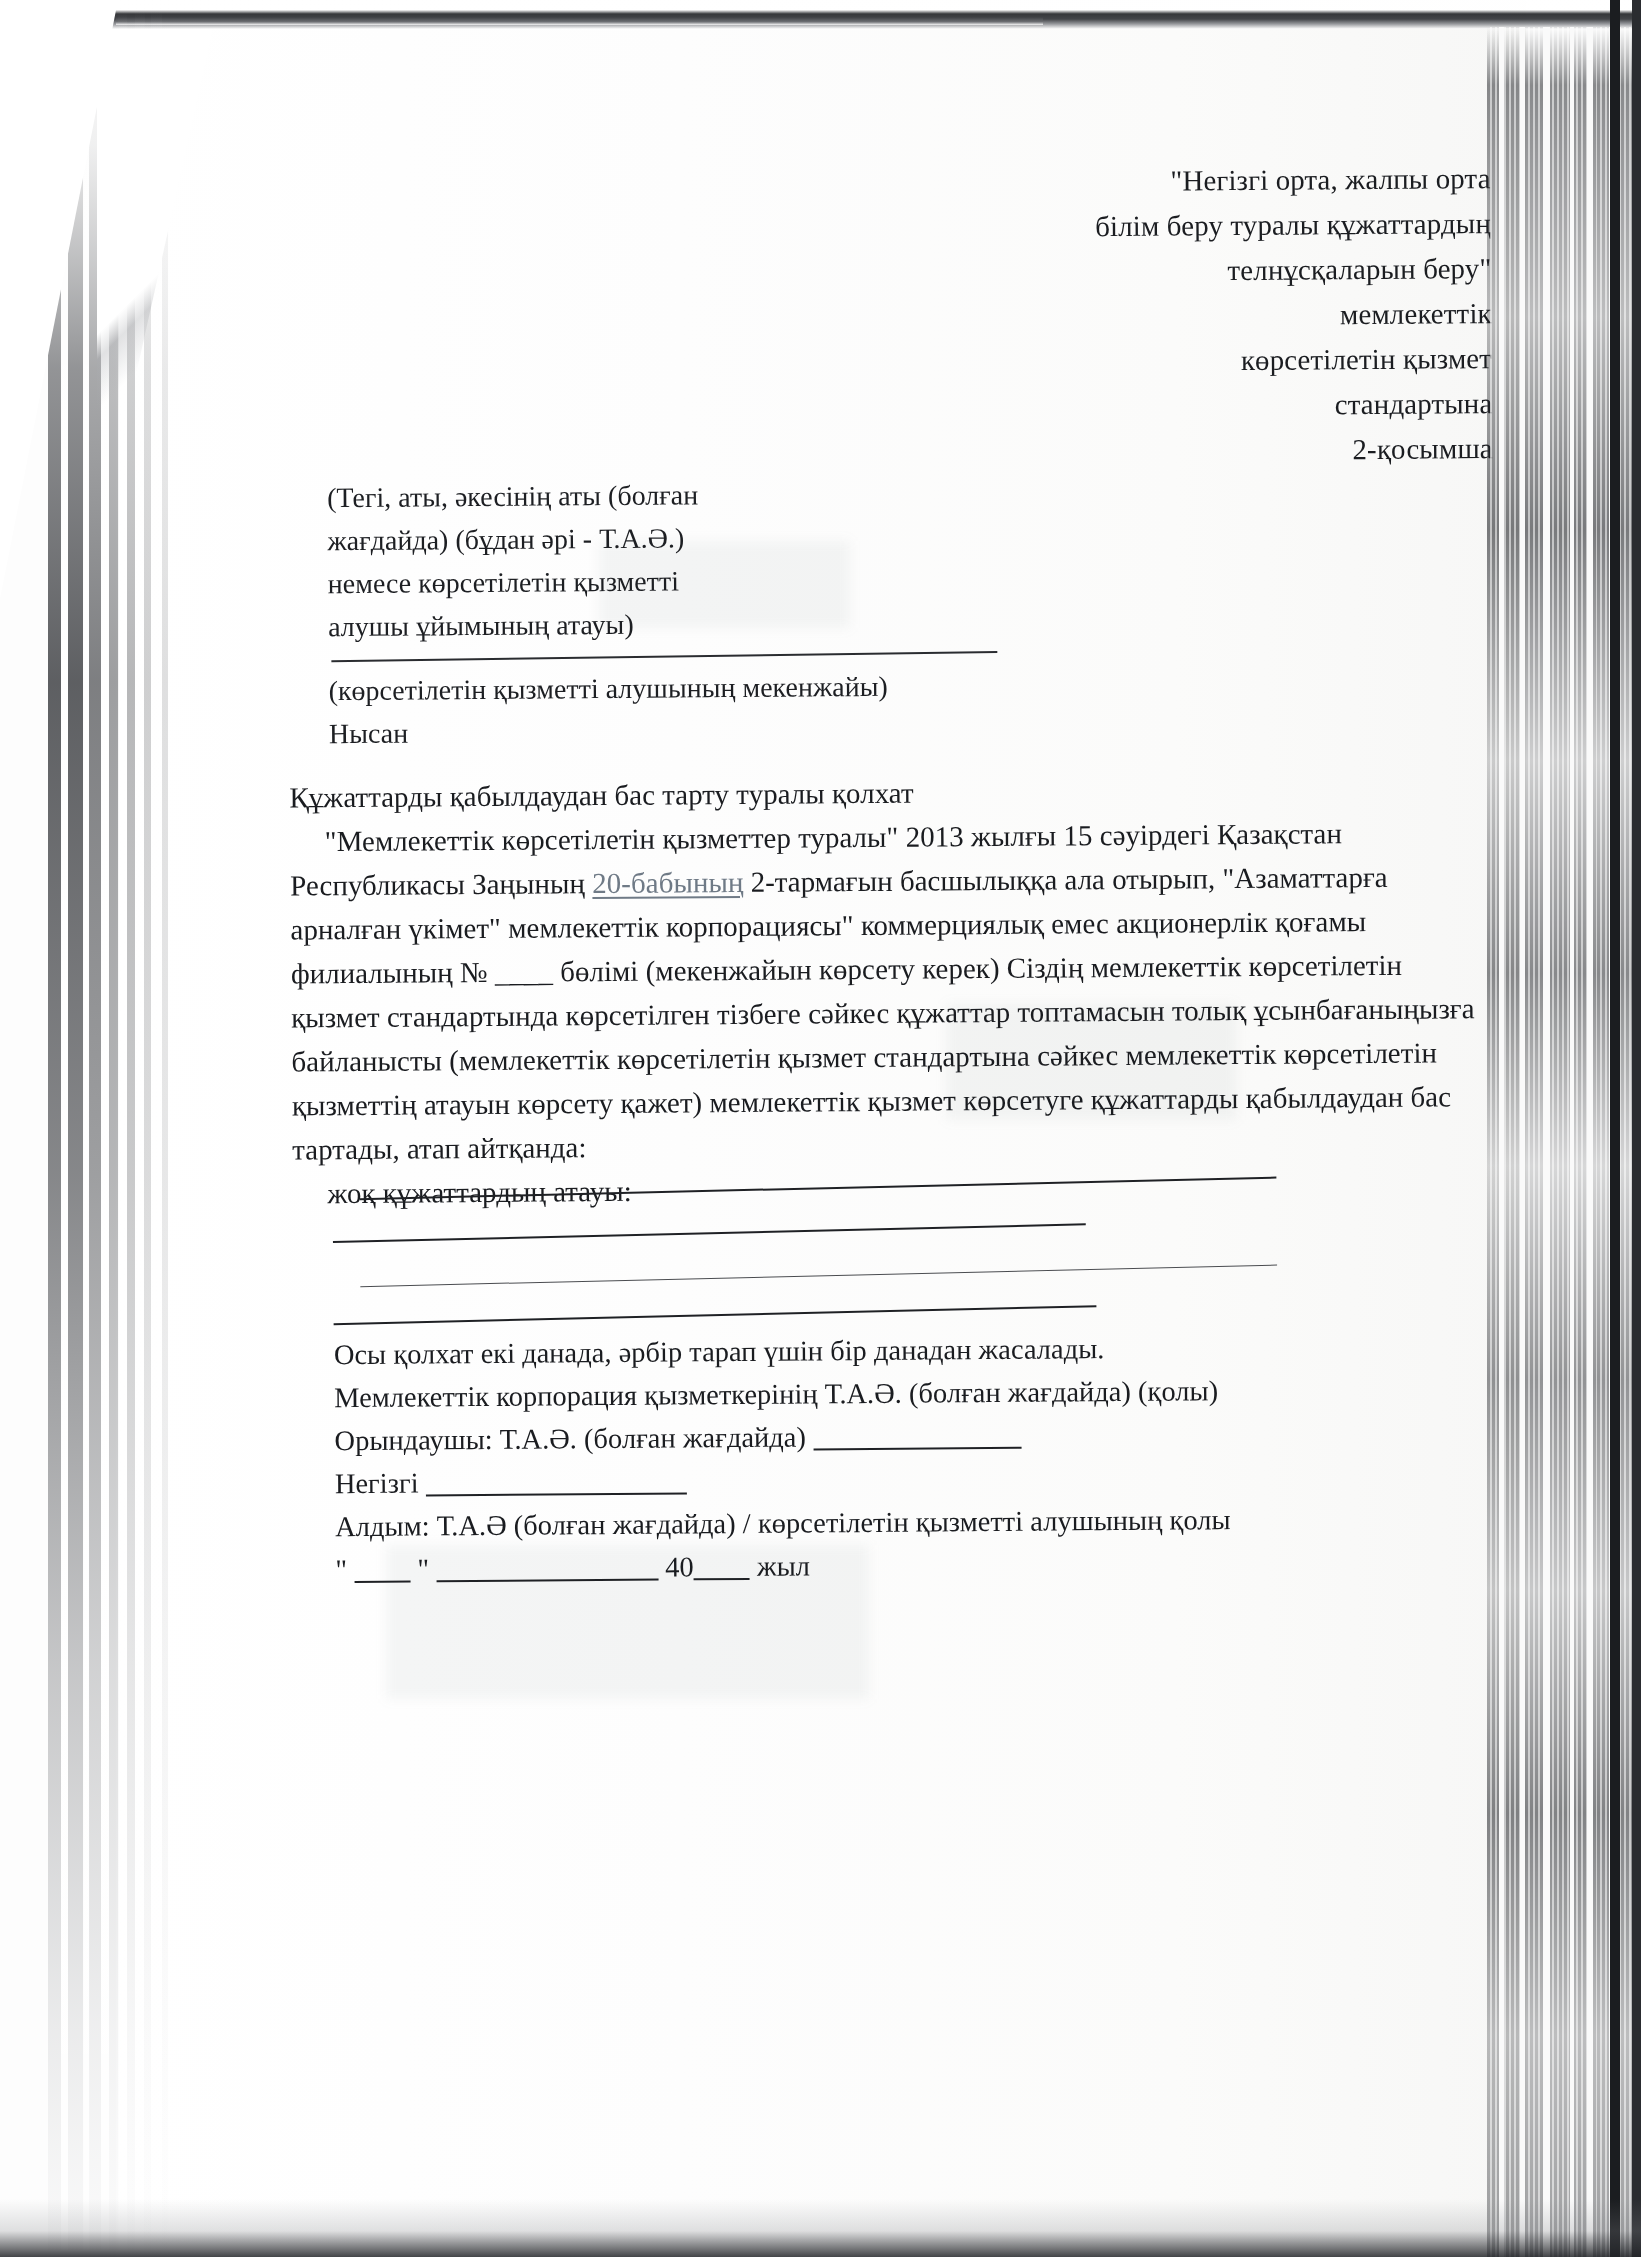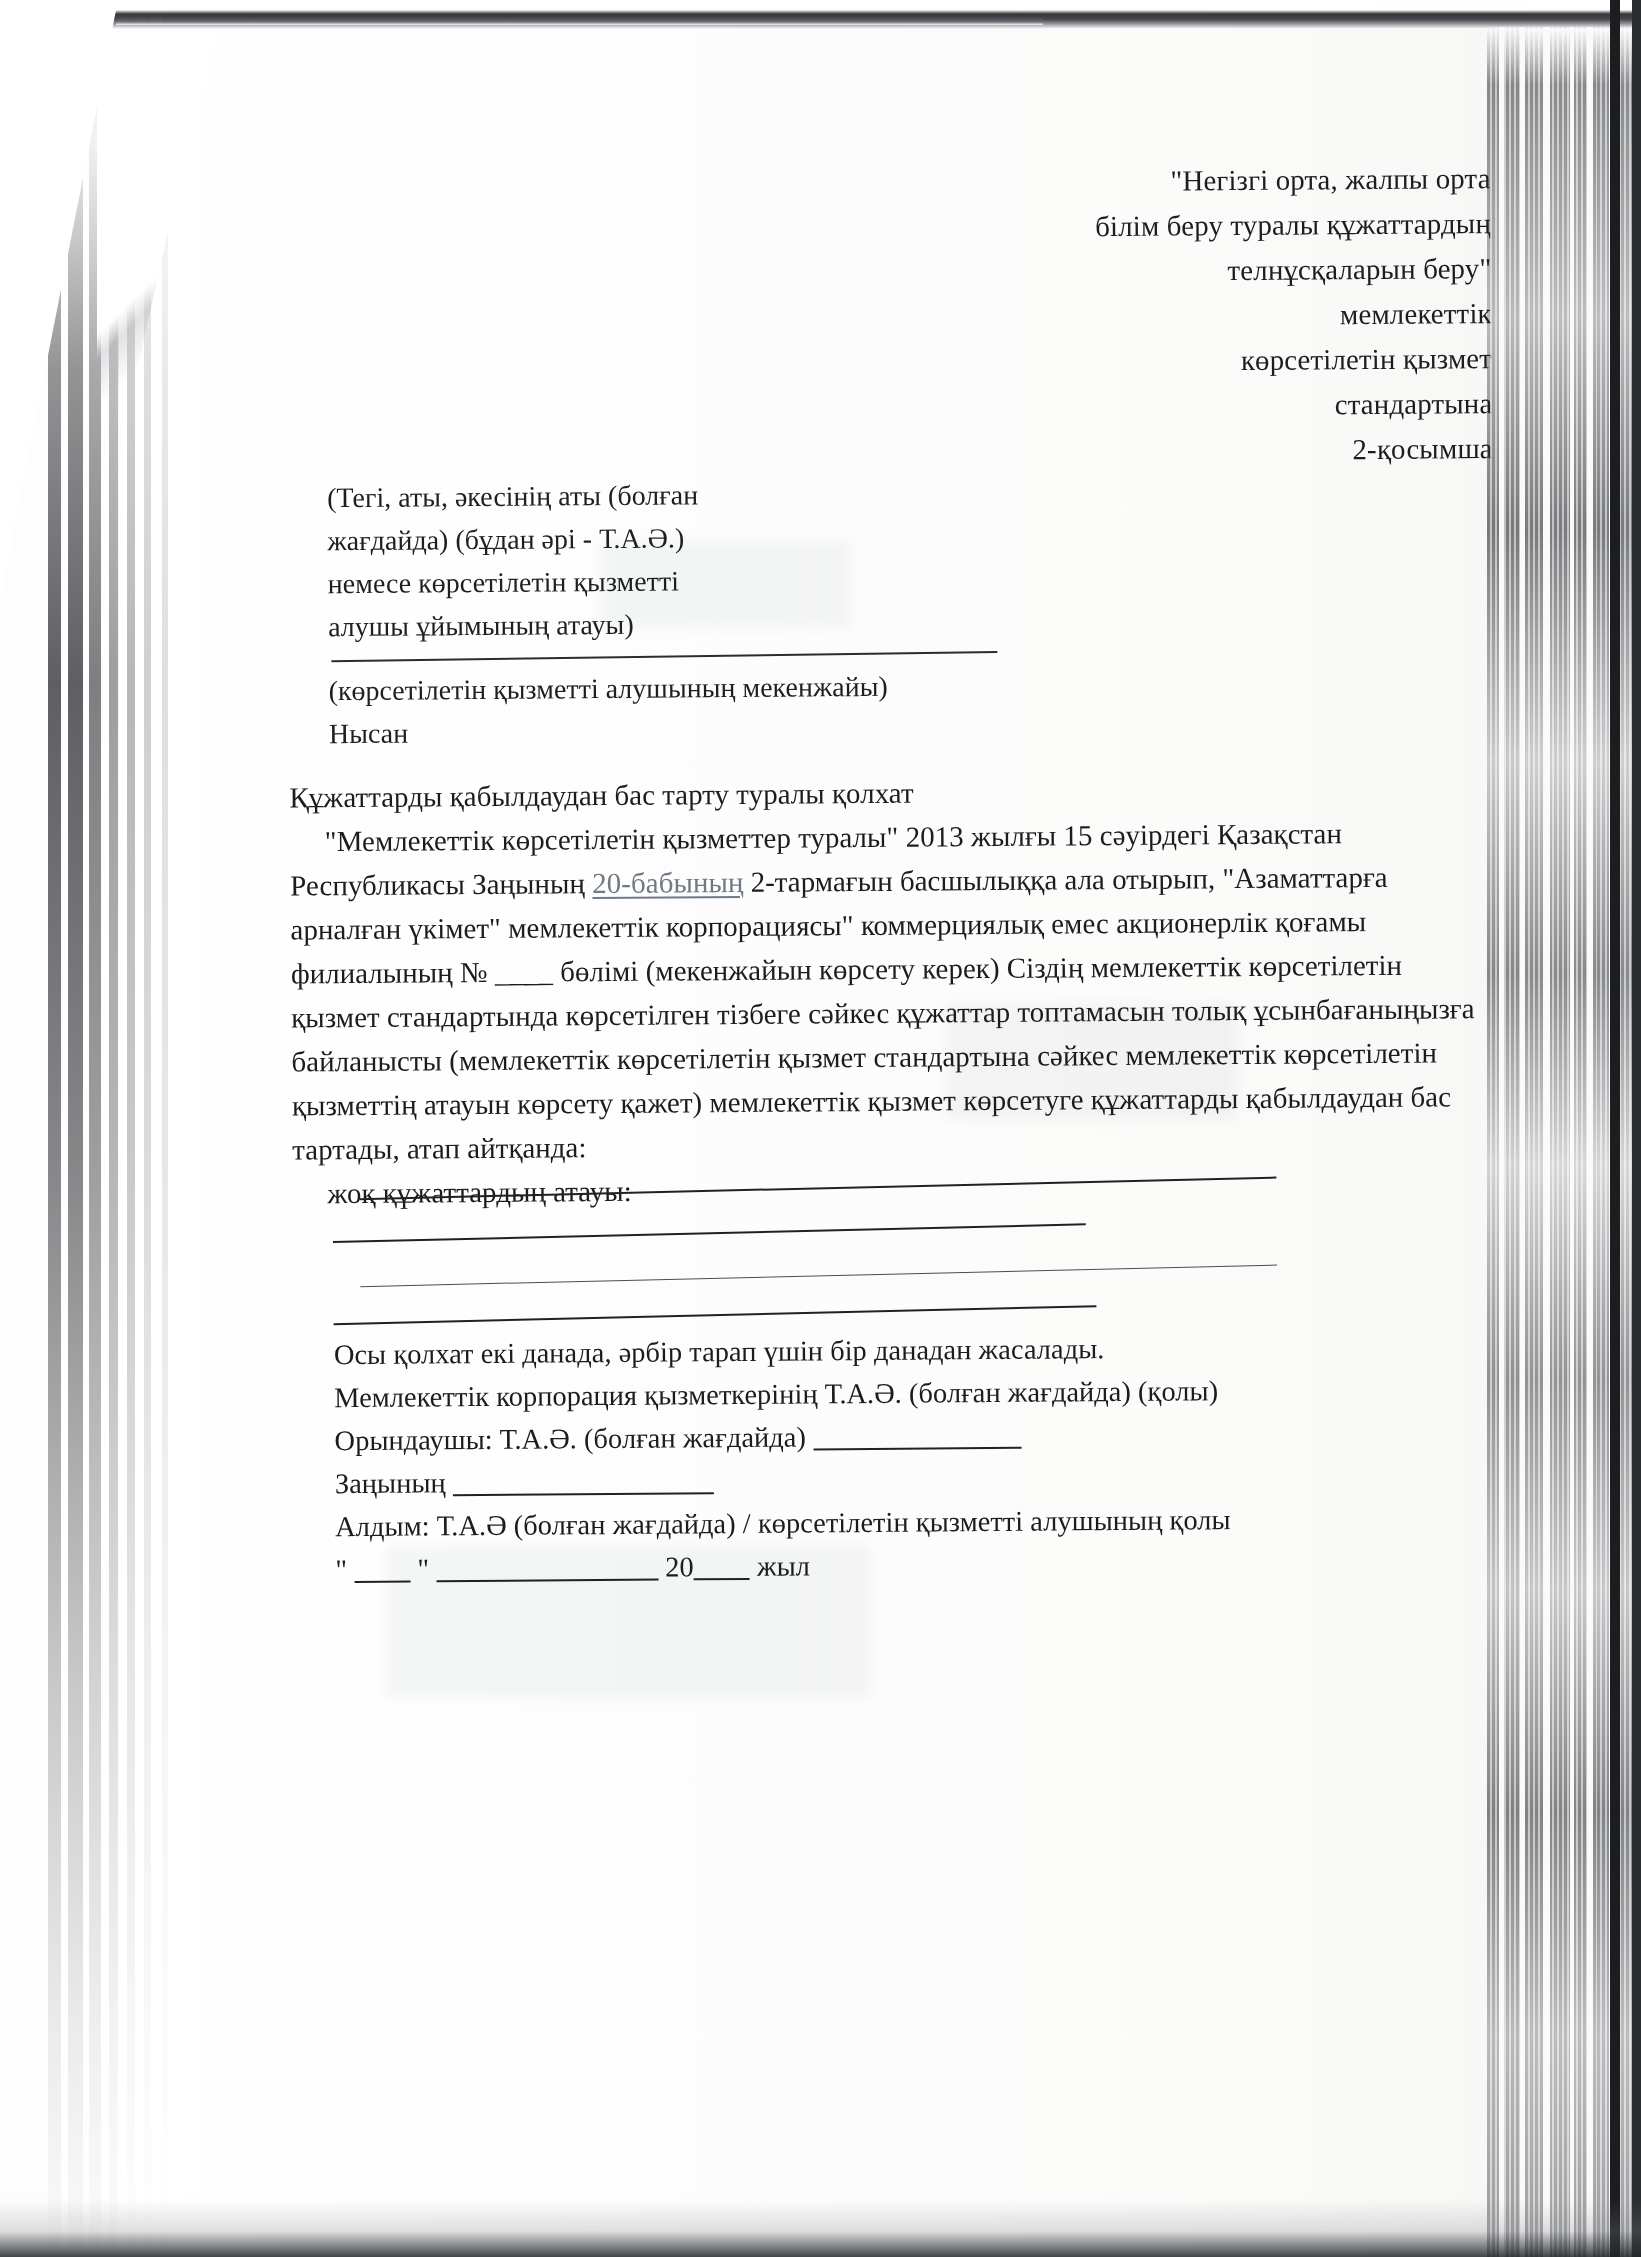--- a/index.html
+++ b/index.html
@@ -241,30 +241,30 @@
     </div>
 
     <div class="footer-block">
       <div>Осы қолхат екі данада, әрбір тарап үшін бір данадан жасалады.</div>
       <div>Мемлекеттік корпорация қызметкерінің Т.А.Ә. (болған жағдайда) (қолы)</div>
       <div>
         <span>Орындаушы: Т.А.Ә. (болған жағдайда)</span>
         <span class="ul-gap" style="width:208px;"></span>
       </div>
       <div>
-        <span>Заңының</span>
+        <span>Негізгі</span>
         <span class="ul-gap" style="width:261px;"></span>
       </div>
       <div>Алдым: Т.А.Ә (болған жағдайда) / көрсетілетін қызметті алушының қолы</div>
       <div>
         <span>"</span>
         <span class="ul-gap" style="width:56px;"></span>
         <span>"</span>
         <span class="ul-gap" style="width:222px;"></span>
-        <span>20</span><span class="ul-gap" style="width:56px;"></span>
+        <span>40</span><span class="ul-gap" style="width:56px;"></span>
         <span>жыл</span>
       </div>
     </div>
 
   </div>
 
   <div class="top-band"></div>
   <div class="top-band-2"></div>
 
   <div class="left-edge">

